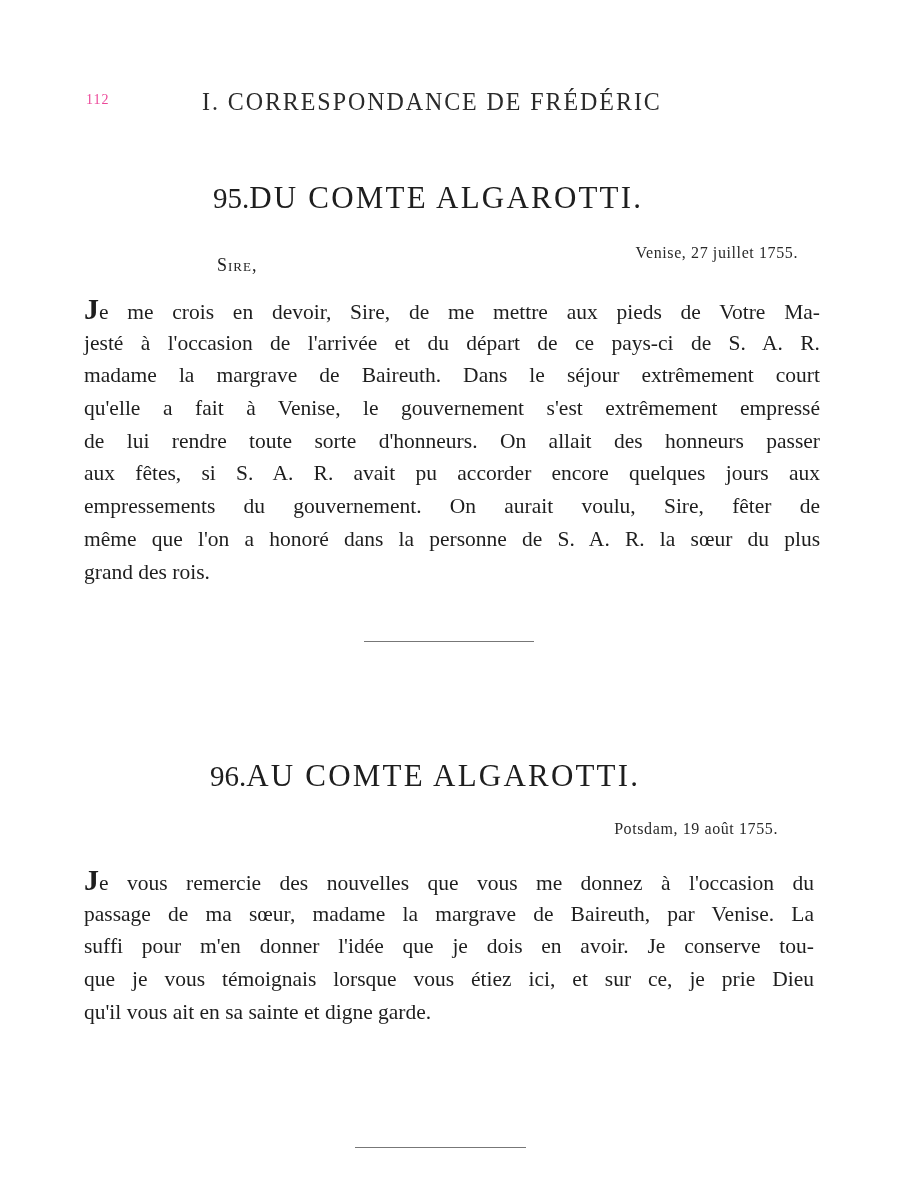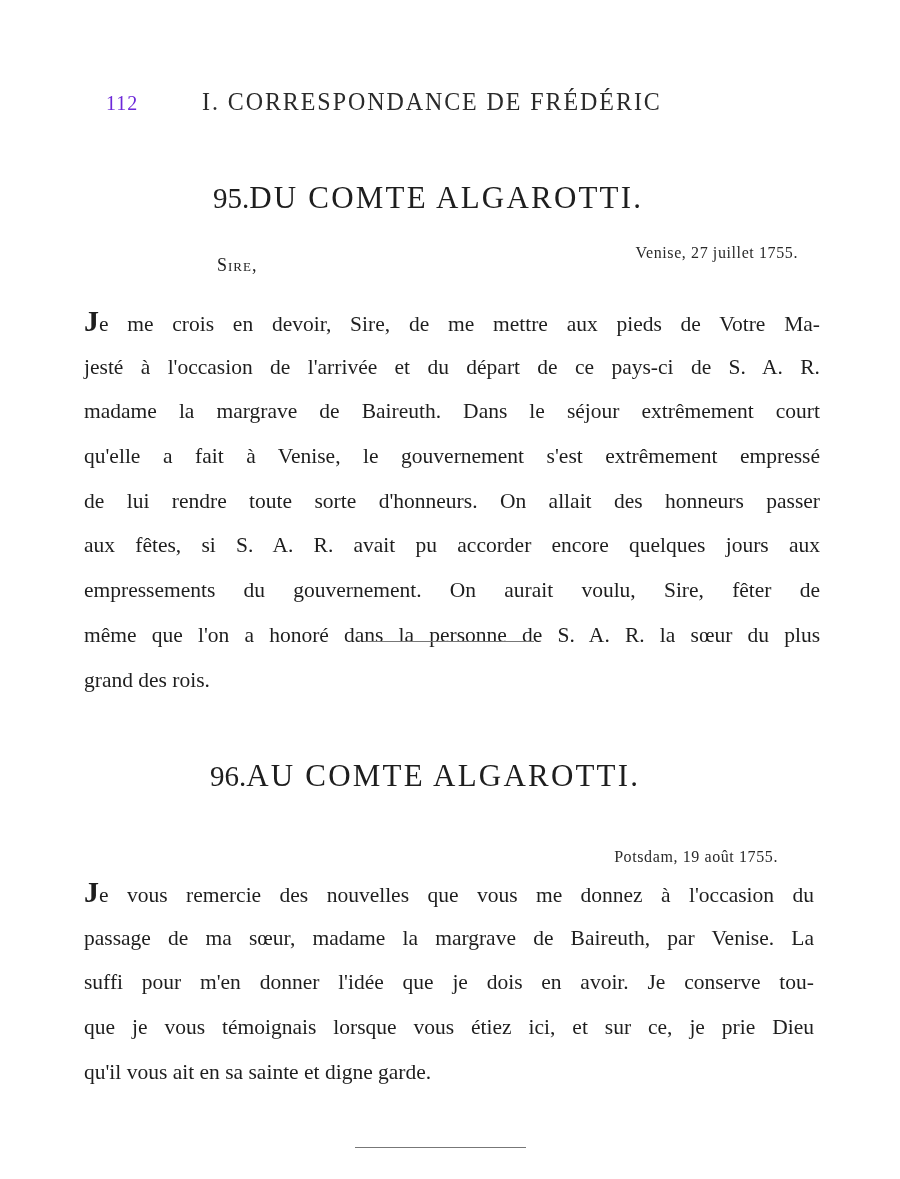--- a/index.html
+++ b/index.html
@@ -2,35 +2,35 @@
 <html><head>
 <meta charset="utf-8">
 <style>
   html, body { margin:0; padding:0; }
   body {
     width:900px; height:1179px; background:#ffffff; position:relative; overflow:hidden;
     font-family: "Liberation Serif", "DejaVu Serif", serif; color:#1c1c1c;
   }
   .abs { position:absolute; }
   .running-head { top:88px; left:86px; width:700px; height:32px; }
-  .folio { position:absolute; left:0; top:4px; font-size:20px; letter-spacing:1px; color:#6d28d9;margin-left:20px; }
+  .folio { position:absolute; left:0; top:4px; font-size:14px; letter-spacing:1px; color:#ec4899; }
   .running-title { position:absolute; left:116px; top:0; font-size:25px; letter-spacing:2px; color:#2a2a2a;
     transform:scaleX(0.96); transform-origin:left top; white-space:nowrap; }
   .letter-title { font-size:31px; letter-spacing:2.2px; white-space:nowrap; color:#1e1e1e; }
   .letter-title .num { font-size:29px; letter-spacing:0; }
   .title-95 { top:180px; left:213px; }
   .title-96 { top:758px; left:210px; }
   .dateline { font-size:16px; letter-spacing:0.6px; color:#2a2a2a; white-space:nowrap; }
   .date-95 { top:244px; right:102px; }
-  .date-96 { top:820px; right:122px;margin-top:28px; }
+  .date-96 { top:820px; right:122px; }
   .salutation { top:255px; left:217px; font-size:18px; letter-spacing:1px; font-variant:small-caps; white-space:nowrap; }
   .body-text { left:84px; width:736px; font-size:21.5px; line-height:32.7px; text-align:justify; color:#1e1e1e; }
   .body-95 { top:294px; }
   .body-96 { top:865px; width:730px; }
-  .line { display:block; text-align:justify; text-align-last:justify; white-space:nowrap; height:32.7px;margin-top:12px; }
+  .line { display:block; text-align:justify; text-align-last:justify; white-space:nowrap; height:32.7px; }
   .line.last { text-align-last:left; }
   .dropcap { font-size:30px; font-weight:bold; line-height:1; }
   .sep { height:1px; background:#777; }
   .sep-1 { top:641px; left:364px; width:170px; }
   .sep-2 { top:1147px; left:355px; width:171px; }
 </style>
 </head>
 <body>
 
 <div class="abs running-head">

